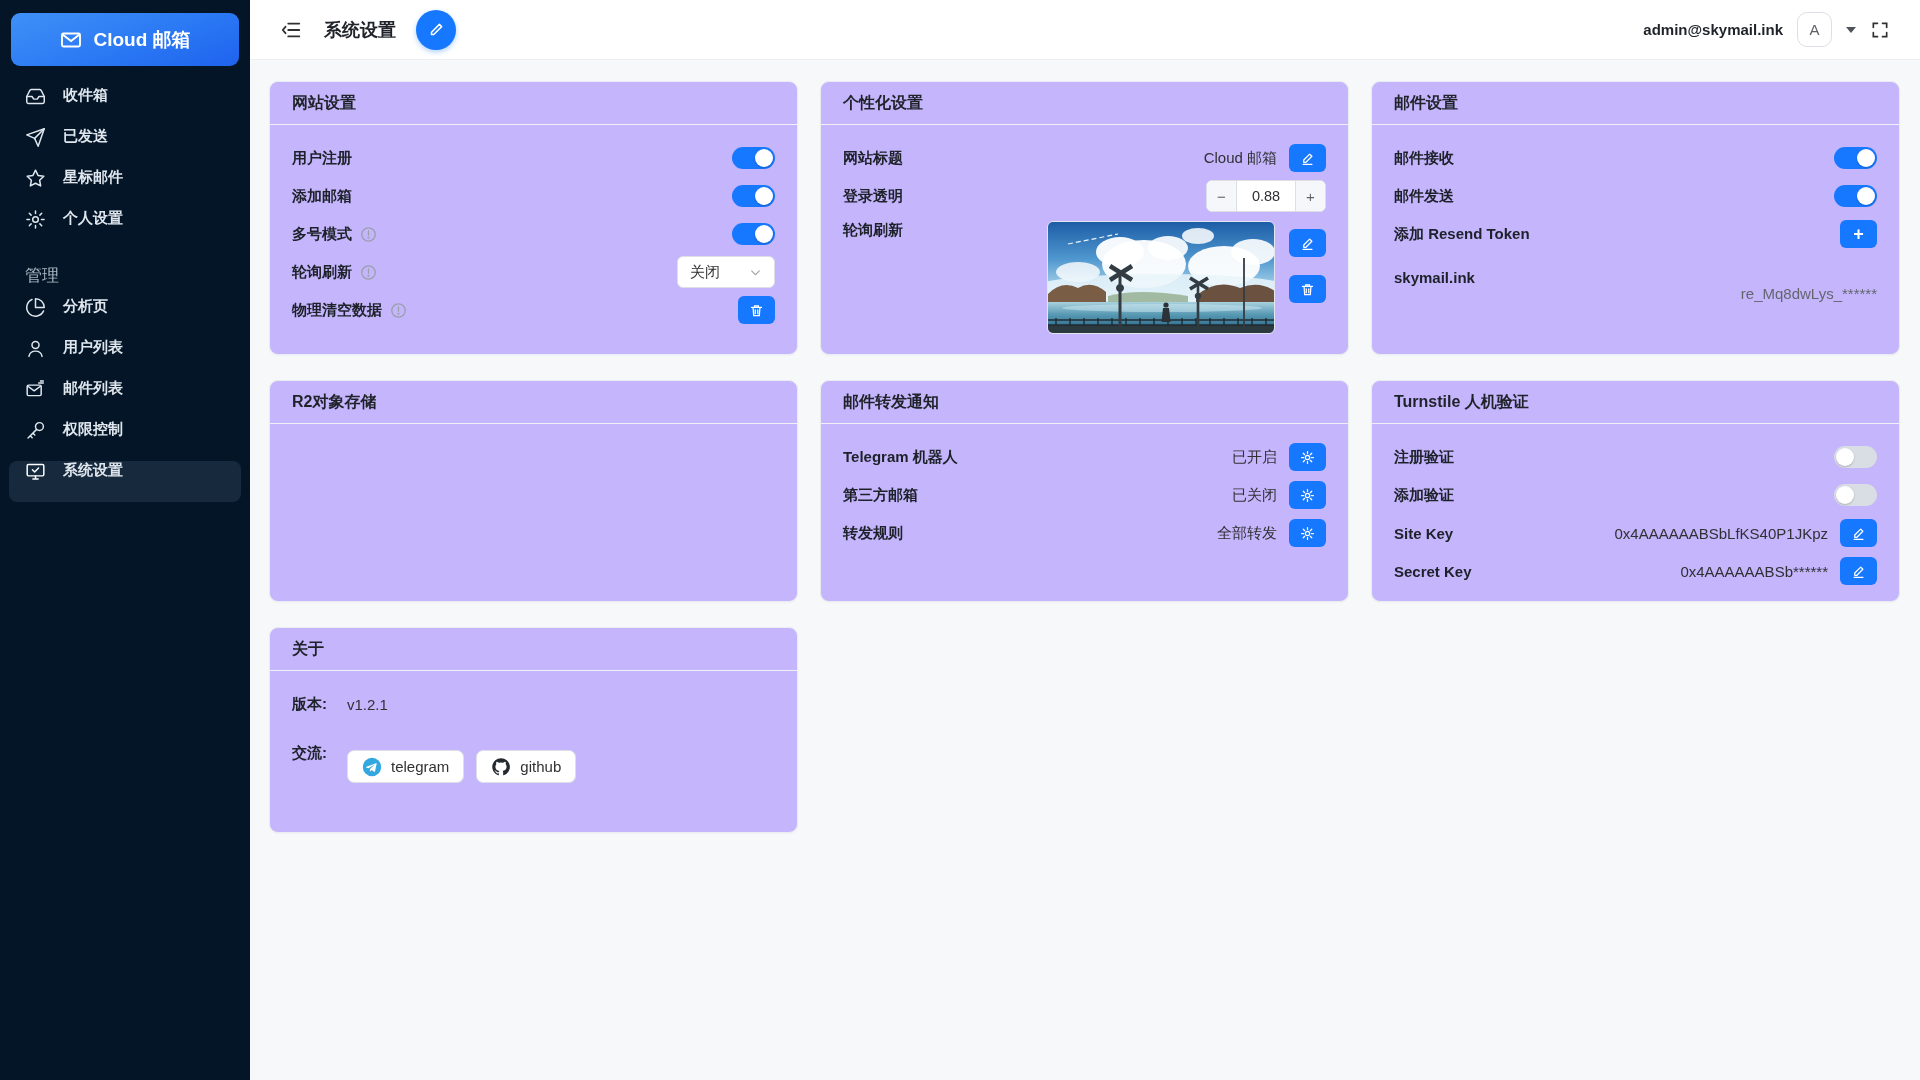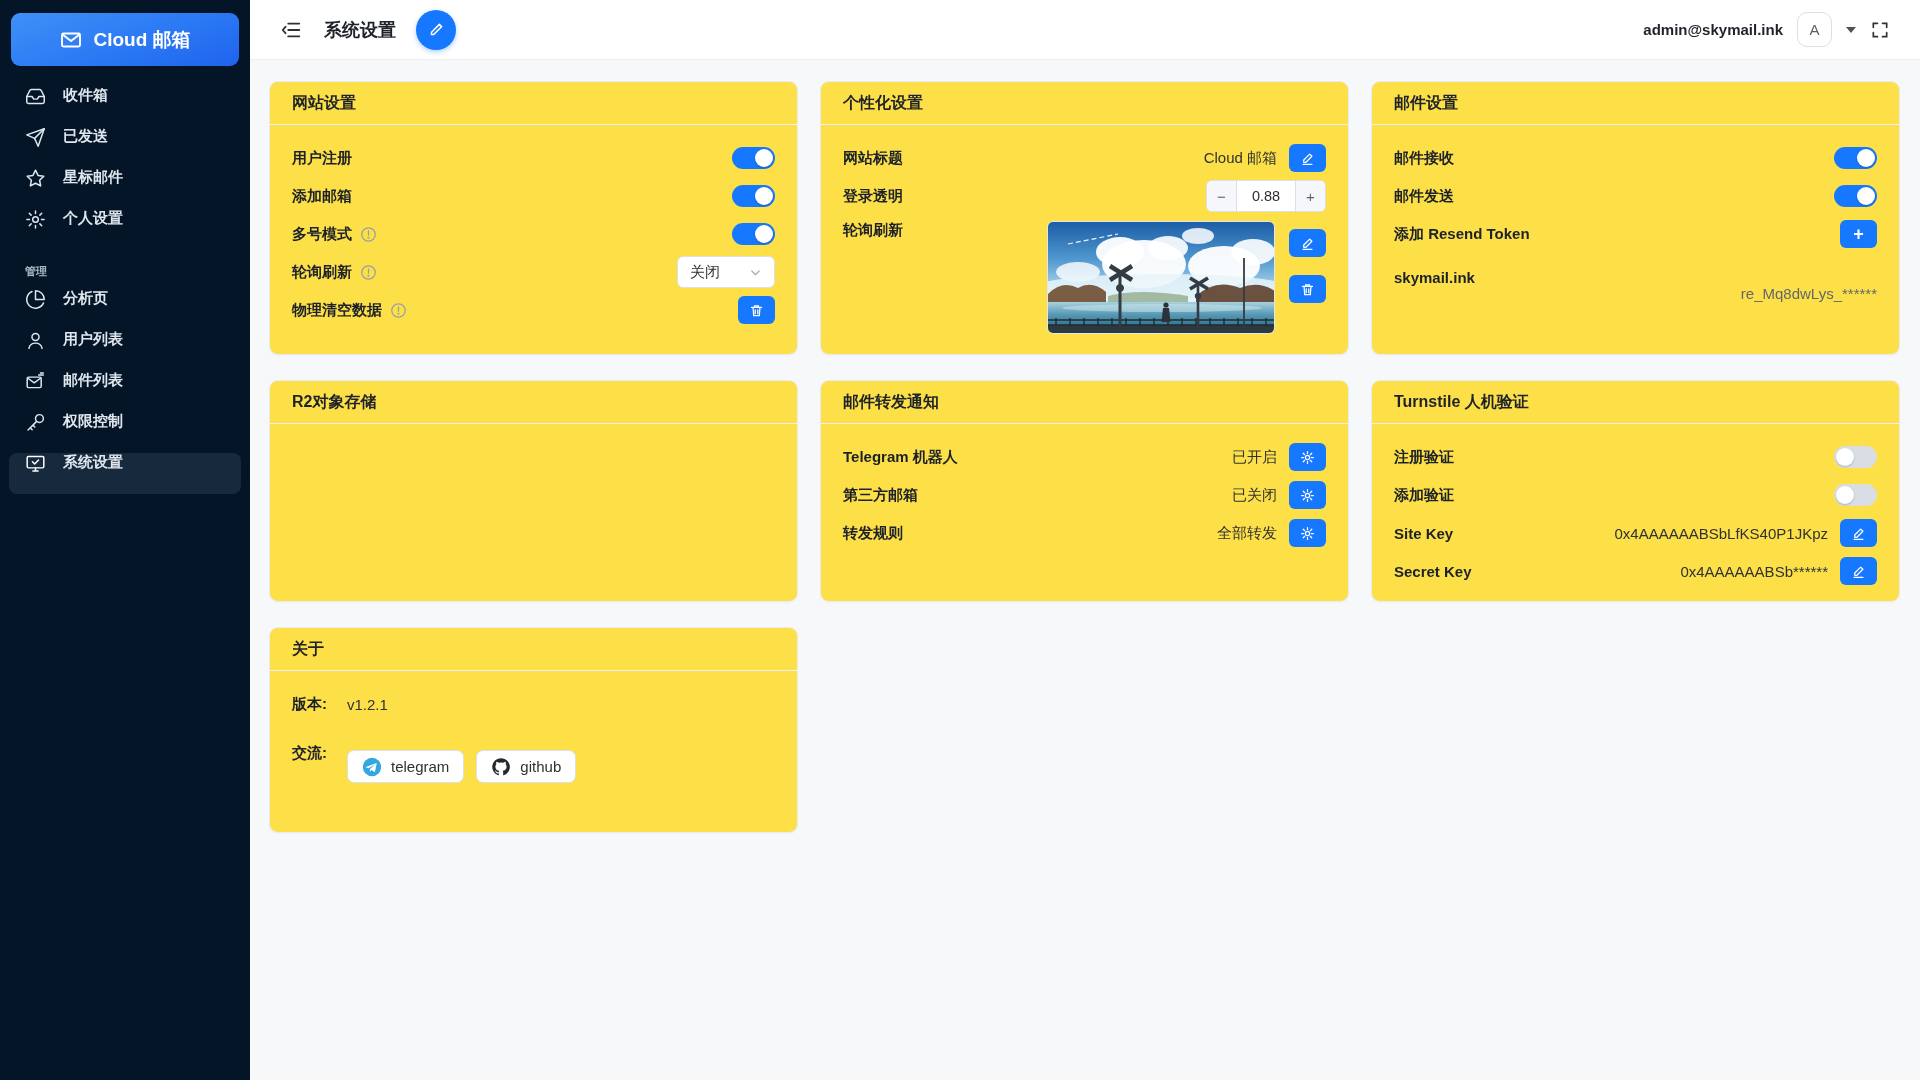--- a/index.html
+++ b/index.html
@@ -11,41 +11,41 @@
   .sidebar { position:absolute; left:0; top:0; width:250px; height:1080px; background:#031526; z-index:5; }
   .logo-btn { margin:13px 11px 20px 11px; height:53px; border-radius:9px;
     background:linear-gradient(160deg,#3f90f7 0%,#2b79f4 55%,#1e63ee 100%);
     display:flex; align-items:center; justify-content:center; gap:10px; color:#fff;
     font-size:19px; font-weight:bold; cursor:pointer; }
   .nav { padding:0 9px; }
   .nav-item { height:41px; border-radius:8px; display:flex; align-items:flex-start; gap:17px;
     padding:0 16px; color:#dfe6ee; font-size:15px; font-weight:600; cursor:pointer; }
   .nav-item.active { background:#16293d; }
   .nav-item .nicon { width:21px; height:21px; display:flex; align-items:center; justify-content:center; }
-  .nav-section { padding:14px 16px 10px 16px; color:#aab6c3; font-size:11px; font-weight:700; }
+  .nav-section { padding:14px 16px 10px 16px; color:#aab6c3; font-size:17px; font-weight:400; }
 
   
   .header { position:absolute; left:250px; top:0; width:1670px; height:60px; background:#fff;
     border-bottom:1px solid #eceef1; display:flex; align-items:center; padding:0 30px; z-index:4; }
   .collapse-ic { width:22px; height:22px; cursor:pointer; }
   .page-title { margin-left:22px; font-size:18px; font-weight:bold; color:#1f2329; }
   .title-edit-circle { margin-left:20px; width:40px; height:40px; border-radius:50%;
     background:#1677ff; display:flex; align-items:center; justify-content:center; cursor:pointer;
     box-shadow:0 2px 5px rgba(22,119,255,.35); }
   .header-right { margin-left:auto; display:flex; align-items:center; gap:14px; }
   .user-email { font-size:15px; font-weight:600; color:#1f2329; }
   .avatar { width:35px; height:35px; border:1px solid #dcdfe6; border-radius:10px; background:#fff;
     display:flex; align-items:center; justify-content:center; font-size:15px; color:#606266; cursor:pointer; }
   .caret-down { width:0; height:0; border-left:5px solid transparent; border-right:5px solid transparent;
     border-top:6px solid #4e5359; cursor:pointer; }
   .fullscreen-ic { width:20px; height:20px; cursor:pointer; }
 
   
   .main { position:absolute; left:250px; top:60px; width:1670px; height:1020px; background:#f7f8fa; }
-  .card { position:absolute; width:529px; background:#fde047; border:1px solid #e9ecf0; border-radius:9px;
+  .card { position:absolute; width:529px; background:#c4b5fd; border:1px solid #e9ecf0; border-radius:9px;
     box-shadow:0 1px 2px rgba(20,30,50,.03); }
   .card-h { height:43px; display:flex; align-items:center; padding:0 22px; font-size:16px;
     font-weight:bold; color:#1f2329; border-bottom:1px solid #eef0f3; }
   .card-b { padding:14px 22px 12px 22px; }
   .row { min-height:38px; display:flex; align-items:center; justify-content:space-between; }
   .lbl { font-size:15px; font-weight:600; color:#1d2129; display:flex; align-items:center; gap:8px; }
   .val { font-size:15px; color:#303133; }
   .val.gray { color:#63676d;margin-top:32px; }
   .right-group { display:flex; align-items:center; gap:12px; }
 

